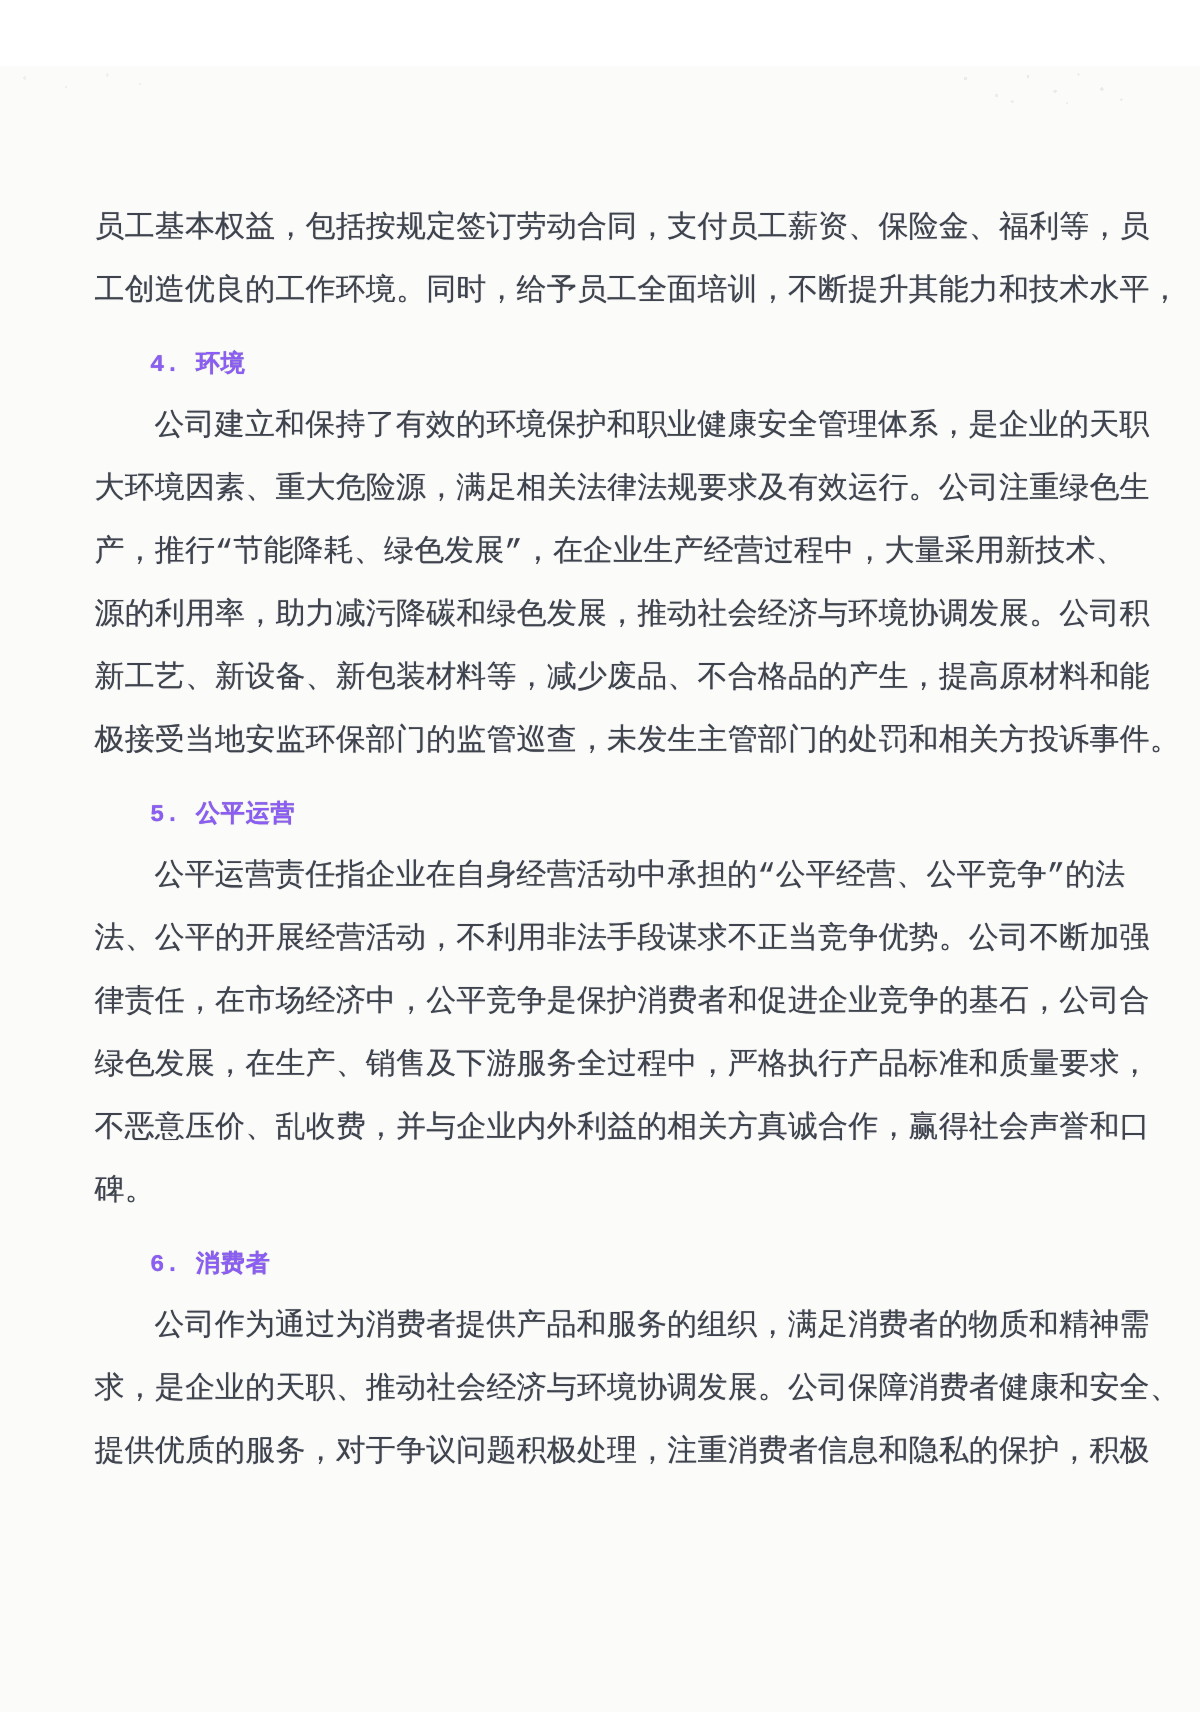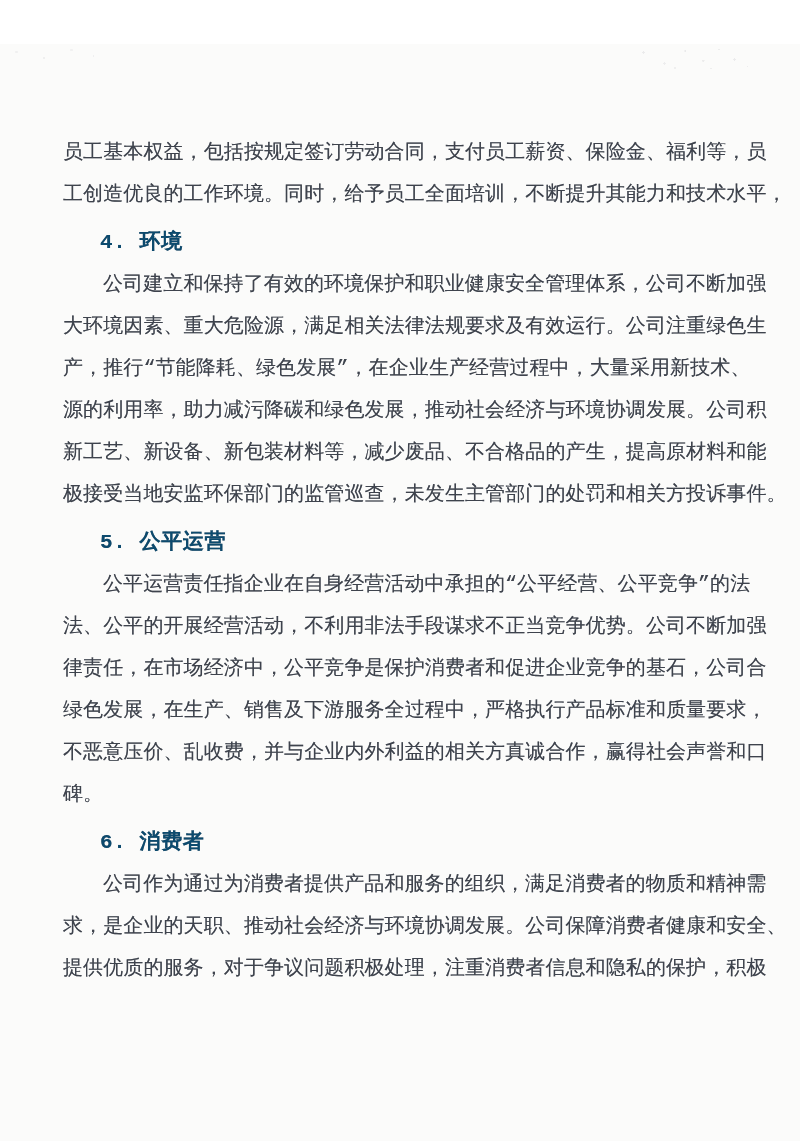--- a/index.html
+++ b/index.html
@@ -27,26 +27,26 @@
     font-size: 20px;
     letter-spacing: 0.1px;
     white-space: nowrap;
     text-shadow: 0 0 0.6px rgba(62, 67, 77, 0.55);
   }
   .para.indented .line:first-child { text-indent: 40px; }
   .heading {
     margin: 6px 0 0 0;
     height: 42px;
     line-height: 42px;
-    font-size: 21px;
+    font-size: 16px;
     font-weight: bold;
     text-indent: 37px;
     letter-spacing: 0.6px;
     white-space: nowrap;
-    color: #0c4a6e;
+    color: #8b5cf6;
     text-shadow: 0 0 0.6px rgba(56, 61, 71, 0.6);
   }
   
   .noise-tr {
     position: absolute;
     top: 0;
     right: 42px;
     width: 130px;
     height: 28px;
     background-image:
@@ -103,21 +103,21 @@
   <div class="content">
 
     <p class="para">
       <span class="line">员工基本权益，包括按规定签订劳动合同，支付员工薪资、保险金、福利等，员</span>
       <span class="line">工创造优良的工作环境。同时，给予员工全面培训，不断提升其能力和技术水平，</span>
     </p>
 
     <h3 class="heading">4. 环境</h3>
 
     <p class="para indented">
-      <span class="line">公司建立和保持了有效的环境保护和职业健康安全管理体系，公司不断加强</span>
+      <span class="line">公司建立和保持了有效的环境保护和职业健康安全管理体系，是企业的天职</span>
       <span class="line">大环境因素、重大危险源，满足相关法律法规要求及有效运行。公司注重绿色生</span>
       <span class="line">产，推行“节能降耗、绿色发展”，在企业生产经营过程中，大量采用新技术、</span>
       <span class="line">源的利用率，助力减污降碳和绿色发展，推动社会经济与环境协调发展。公司积</span>
       <span class="line">新工艺、新设备、新包装材料等，减少废品、不合格品的产生，提高原材料和能</span>
       <span class="line">极接受当地安监环保部门的监管巡查，未发生主管部门的处罚和相关方投诉事件。</span>
     </p>
 
     <h3 class="heading">5. 公平运营</h3>
 
     <p class="para indented">

